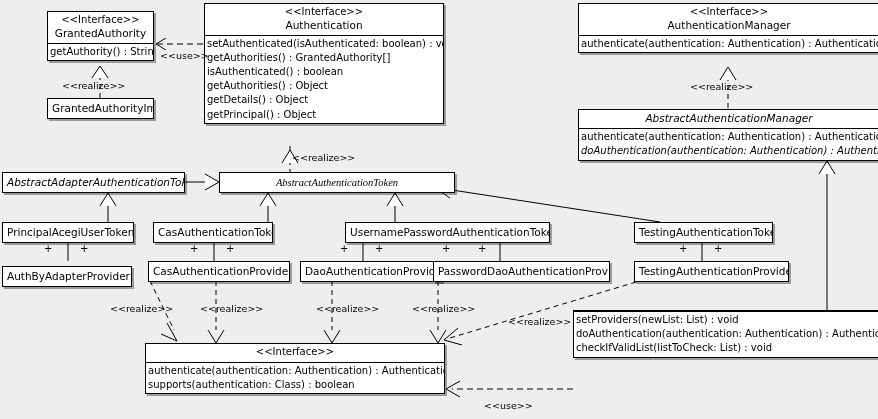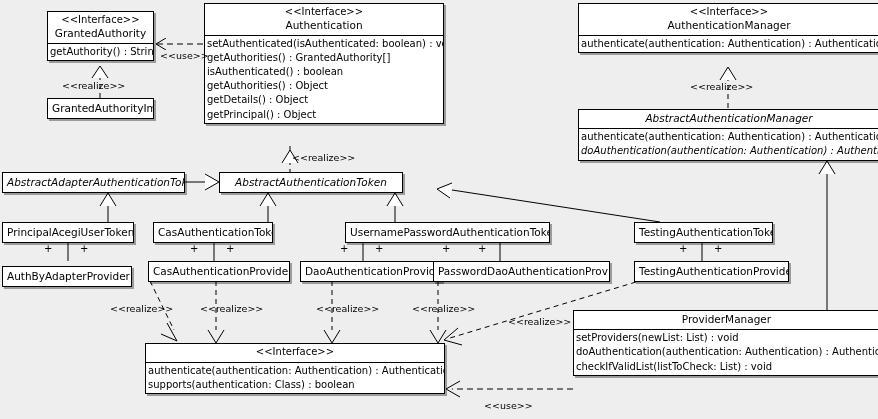--- a/index.html
+++ b/index.html
@@ -290,21 +290,21 @@
       <div class="uml-op abstract">doAuthentication(authentication: Authentication) : Authentication</div>
     </div>
   </div>
 
   <div class="uml-box simple-box" style="left:2px; top:172px; width:183px;">
     <div class="uml-head">
       <span class="cname abstract">AbstractAdapterAuthenticationToken</span>
     </div>
   </div>
 
-  <div class="uml-box simple-box" style="left:219px; top:172px; width:184px;">
+  <div class="uml-box simple-box" style="left:219px; top:172px; width:236px;font-family:Liberation Serif, serif;">
     <div class="uml-head">
       <span class="cname abstract">AbstractAuthenticationToken</span>
     </div>
   </div>
 
   <div class="uml-box simple-box" style="left:2px; top:222px; width:132px;">
     <div class="uml-head">
       <span class="cname">PrincipalAcegiUserToken</span>
     </div>
   </div>
@@ -361,23 +361,20 @@
     <div class="uml-head">
       <span class="stereo">&lt;&lt;Interface&gt;&gt;</span>
     </div>
     <div class="uml-body">
       <div class="uml-op">authenticate(authentication: Authentication) : Authentication</div>
       <div class="uml-op">supports(authentication: Class) : boolean</div>
     </div>
   </div>
 
   <div class="uml-box" style="left:573px; top:310px; width:307px;">
-    <div class="uml-head">
-      <span class="cname">ProviderManager</span>
-    </div>
     <div class="uml-body">
       <div class="uml-op">setProviders(newList: List) : void</div>
       <div class="uml-op">doAuthentication(authentication: Authentication) : Authentication</div>
       <div class="uml-op">checkIfValidList(listToCheck: List) : void</div>
     </div>
   </div>
 
 </div>
 
 </body></html>

